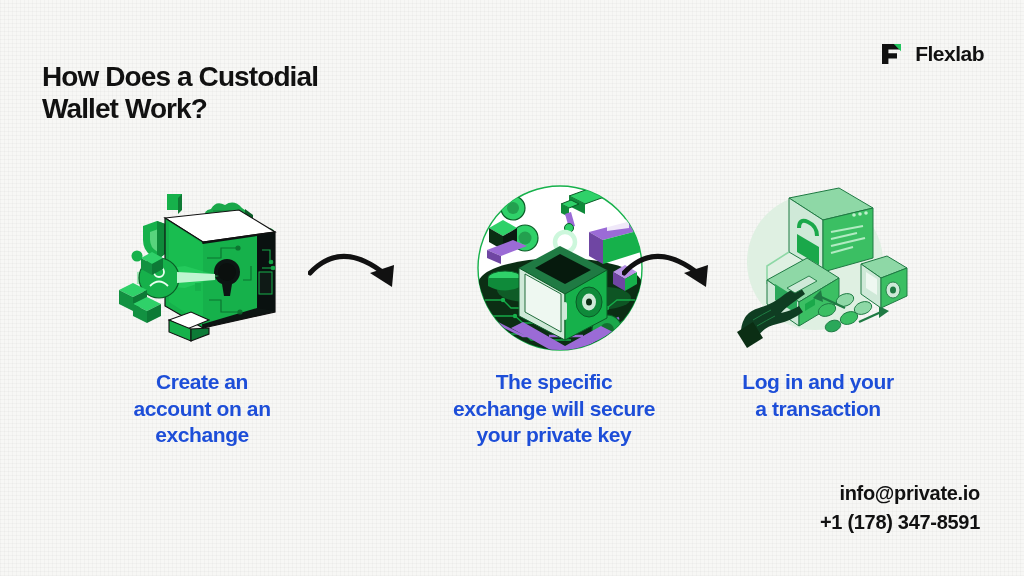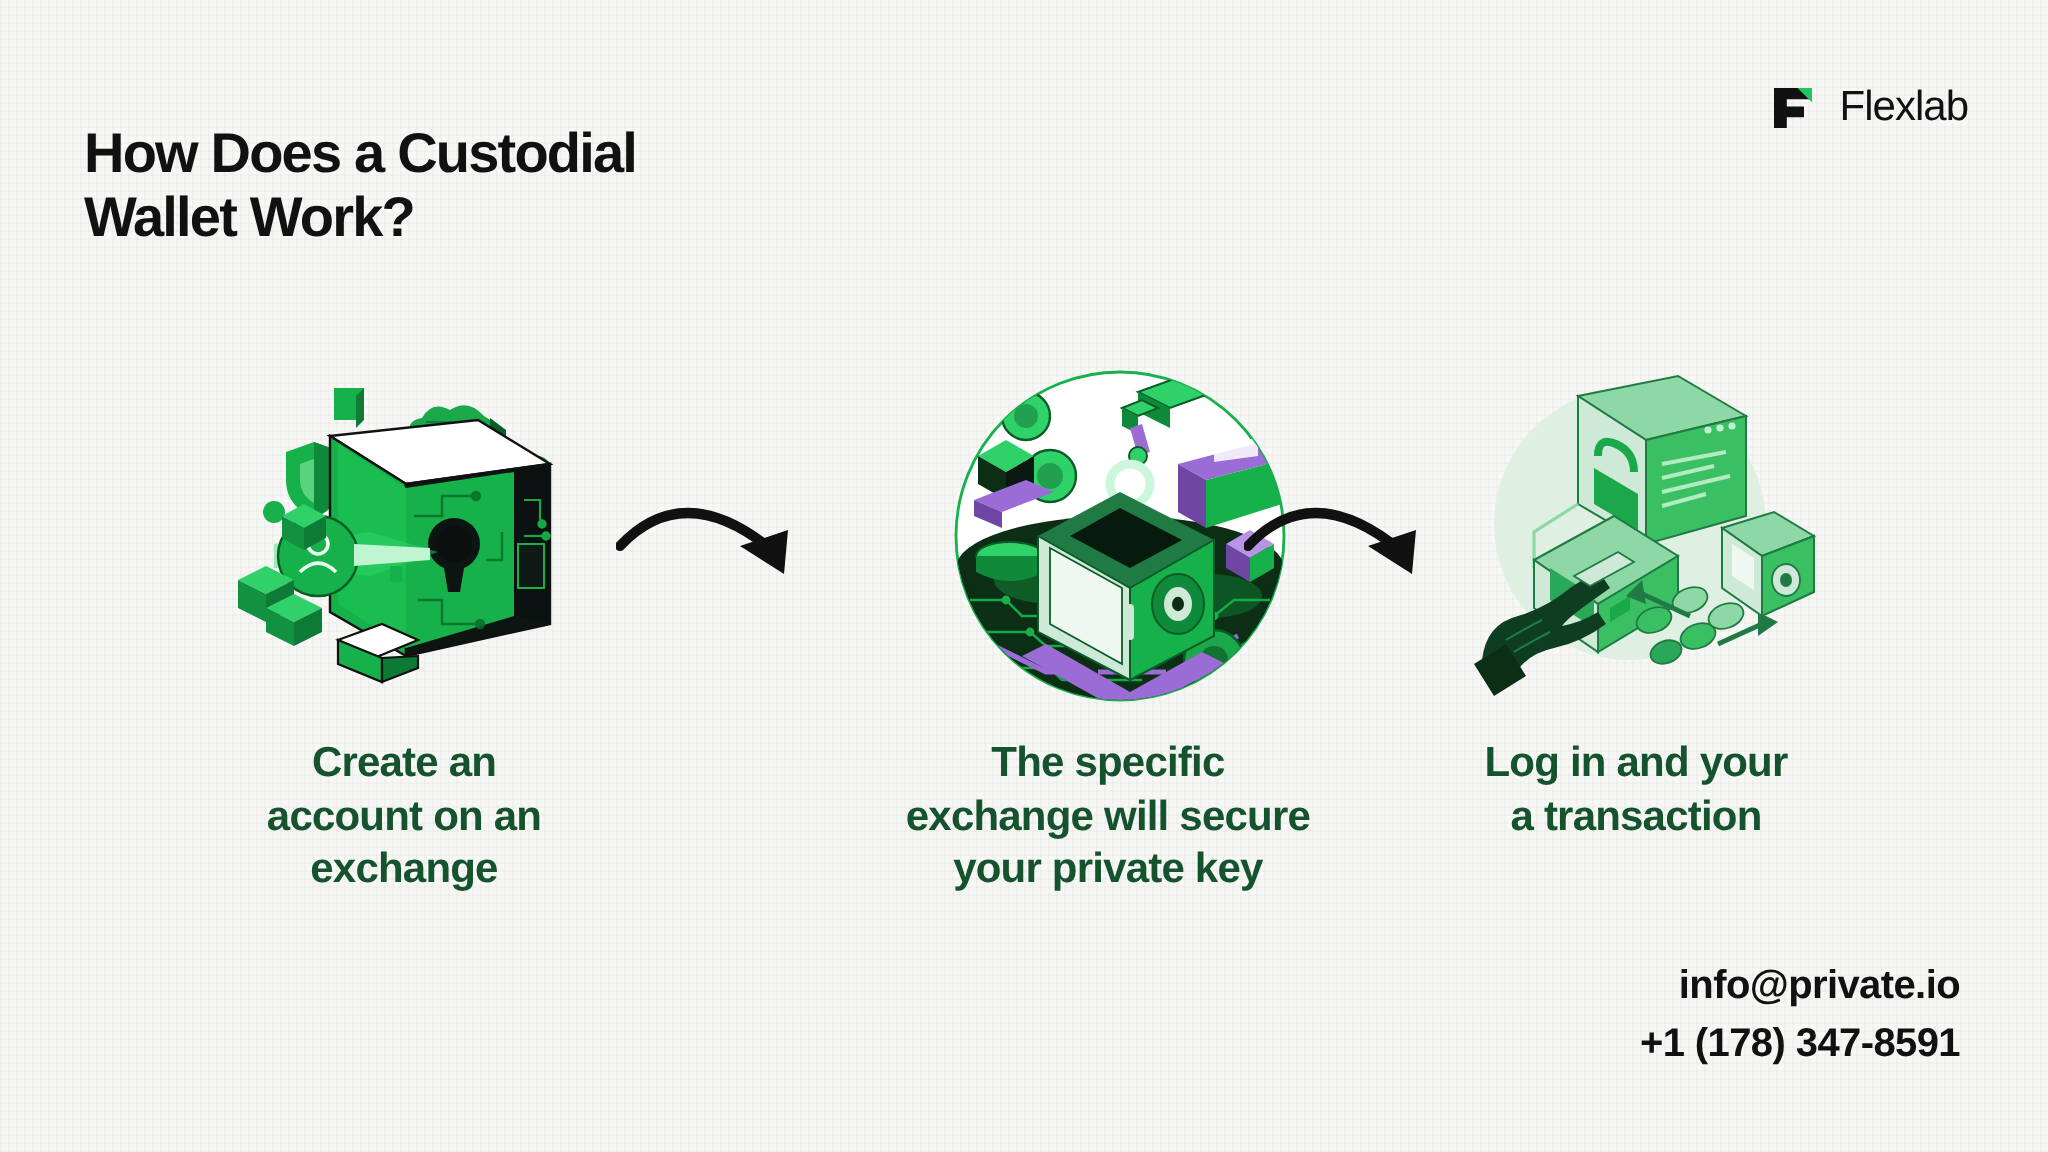--- a/index.html
+++ b/index.html
@@ -54,21 +54,21 @@
     align-items: center;
     gap: 9px;
   }
   #brand-logo .mark {
     width: 27px;
     height: 27px;
     display: block;
   }
   #brand-logo .wordmark {
     font-size: 21px;
-    font-weight: normal;
+    font-weight: bold;
     letter-spacing: -0.5px;
     color: #111111;
     text-align: right;
   }
 
   
   .step {
     position: absolute;
     top: 180px;
     width: 280px;
@@ -87,21 +87,21 @@
   }
   .step-art svg { display: block; width: 100%; height: 100%; }
 
   .step-caption {
     margin-top: 14px;
     text-align: center;
     font-size: 21px;
     font-weight: bold;
     line-height: 1.27;
     letter-spacing: -0.4px;
-    color: #14532d;
+    color: #1d4ed8;
     white-space: pre-line;
   }
 
   
   .flow-arrow {
     position: absolute;
     top: 243px;
     width: 105px;
     height: 62px;
   }

